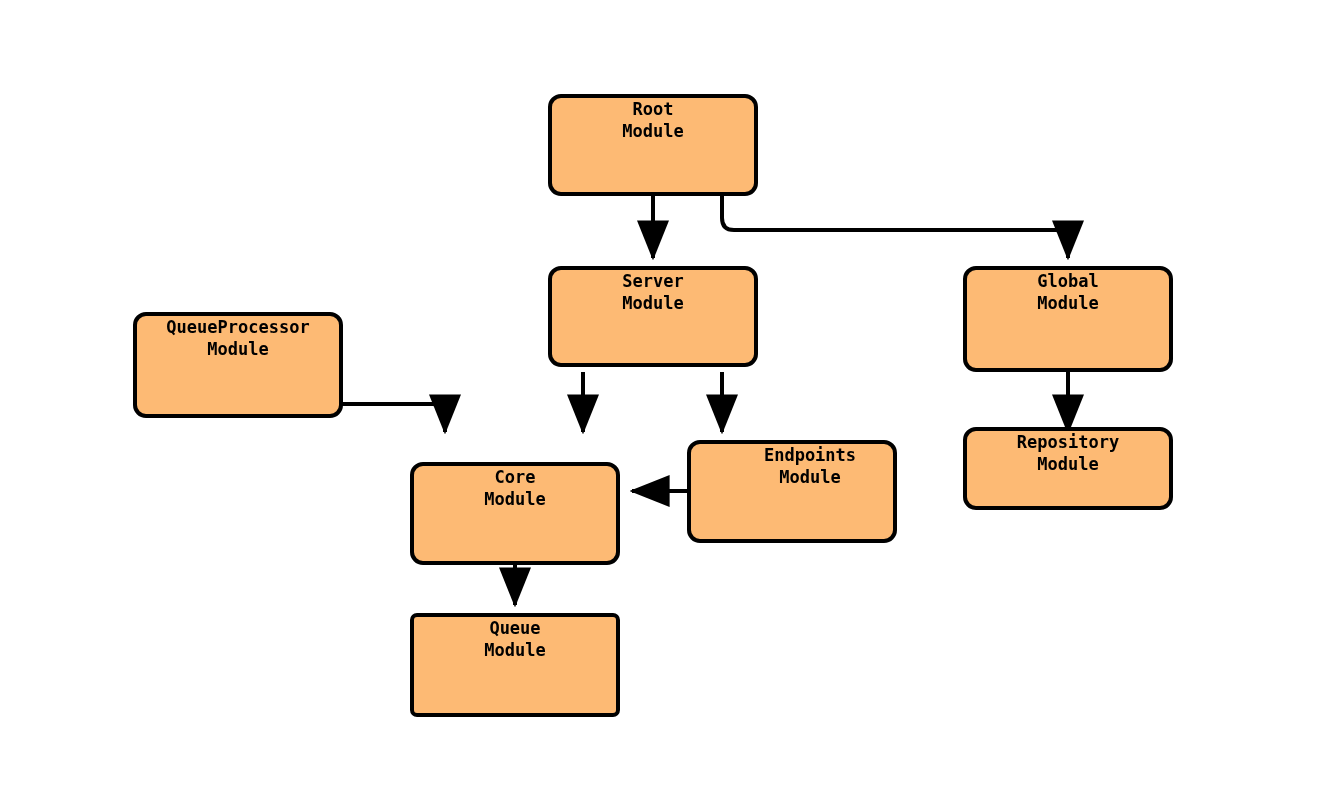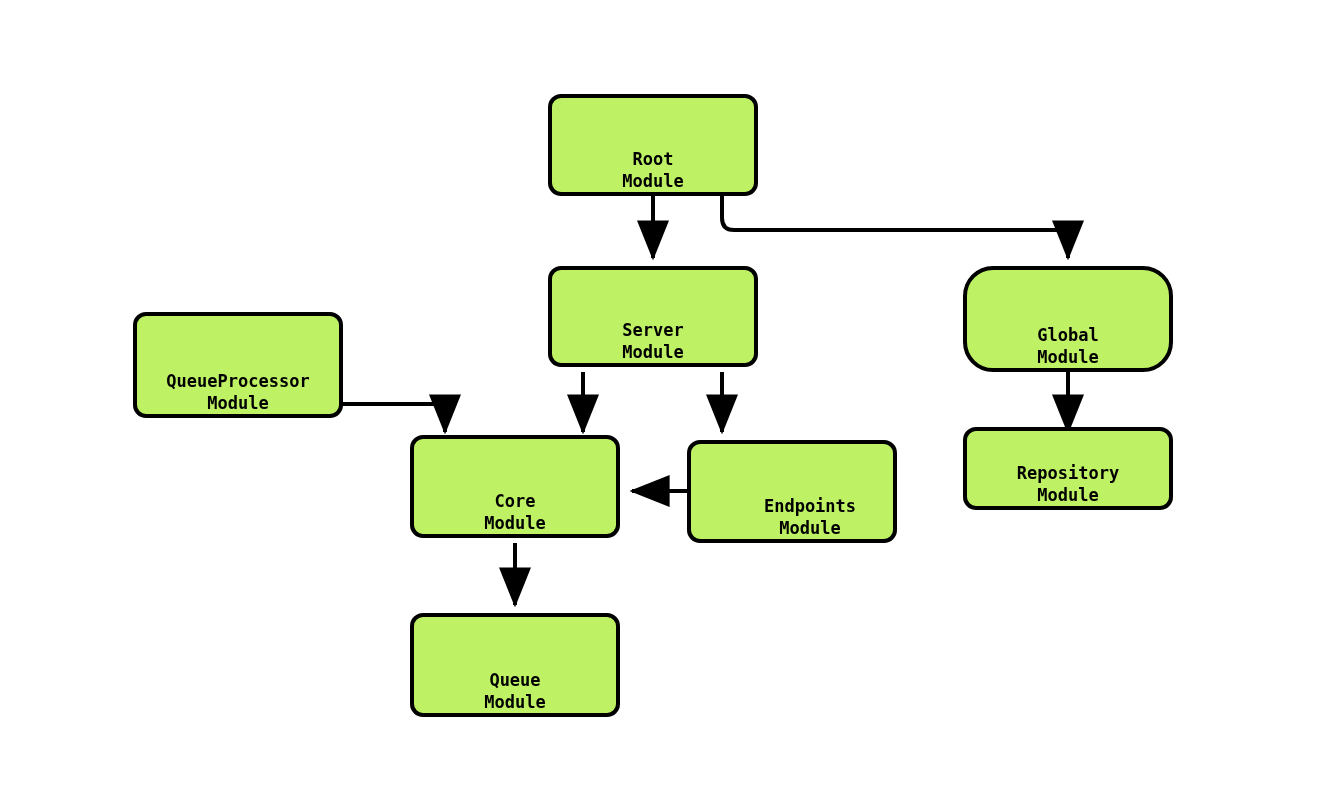--- a/index.html
+++ b/index.html
@@ -20,27 +20,27 @@
   #edges {
     position: absolute;
     left: 0;
     top: 0;
     width: 1337px;
     height: 809px;
   }
   .node {
     position: absolute;
     box-sizing: border-box;
-    background: #bef264;
+    background: #fdba74;
     border: 4px solid #000000;
     border-radius: 13px;
     display: flex;
     flex-direction: column;
     align-items: center;
-    justify-content: flex-end;
+    justify-content: flex-start;
     z-index: 2;
   }
   .node-label {
     font-family: "DejaVu Sans Mono", monospace;
     font-size: 17px;
     font-weight: 700;
     line-height: 22px;
     color: #000000;
     text-align: center;
     white-space: pre;
@@ -75,34 +75,34 @@
 Module</div>
   </div>
   <div class="node" style="left: 133px; top: 266px; width: 210px; height: 106px; border-color: rgb(0, 0, 0); margin-top: 46px;">
     <div class="node-label" style="color: rgb(0, 0, 0);">QueueProcessor
 Module</div>
   </div>
   <div class="node" style="left: 548px; top: 266px; width: 210px; height: 101px; border-color: rgb(0, 0, 0);">
     <div class="node-label" style="color: rgb(0, 0, 0);">Server
 Module</div>
   </div>
-  <div class="node" style="left: 963px; top: 266px; width: 210px; height: 106px; border-color: rgb(0, 0, 0); border-radius: 30px;">
+  <div class="node" style="left: 963px; top: 266px; width: 210px; height: 106px; border-color: rgb(0, 0, 0);">
     <div class="node-label" style="color: rgb(0, 0, 0);">Global
 Module</div>
   </div>
-  <div class="node" style="left: 410px; top: 435px; width: 210px; height: 103px; border-color: rgb(0, 0, 0);">
+  <div class="node" style="left: 410px; top: 462px; width: 210px; height: 103px; border-color: rgb(0, 0, 0);">
     <div class="node-label" style="color: rgb(0, 0, 0);">Core
 Module</div>
   </div>
   <div class="node" style="left: 687px; top: 440px; width: 210px; height: 103px; border-color: rgb(0, 0, 0); padding-left: 36px;">
     <div class="node-label" style="color: rgb(0, 0, 0);">Endpoints
 Module</div>
   </div>
   <div class="node" style="left: 963px; top: 427px; width: 210px; height: 83px; border-color: rgb(0, 0, 0);">
     <div class="node-label" style="color: rgb(0, 0, 0);">Repository
 Module</div>
   </div>
-  <div class="node" style="left: 410px; top: 613px; width: 210px; height: 104px; border-color: rgb(0, 0, 0);">
+  <div class="node" style="left: 410px; top: 613px; width: 210px; height: 104px; border-color: rgb(0, 0, 0); border-radius: 7px;">
     <div class="node-label" style="color: rgb(0, 0, 0);">Queue
 Module</div>
   </div>
 
 </div>
 
 </body></html>

